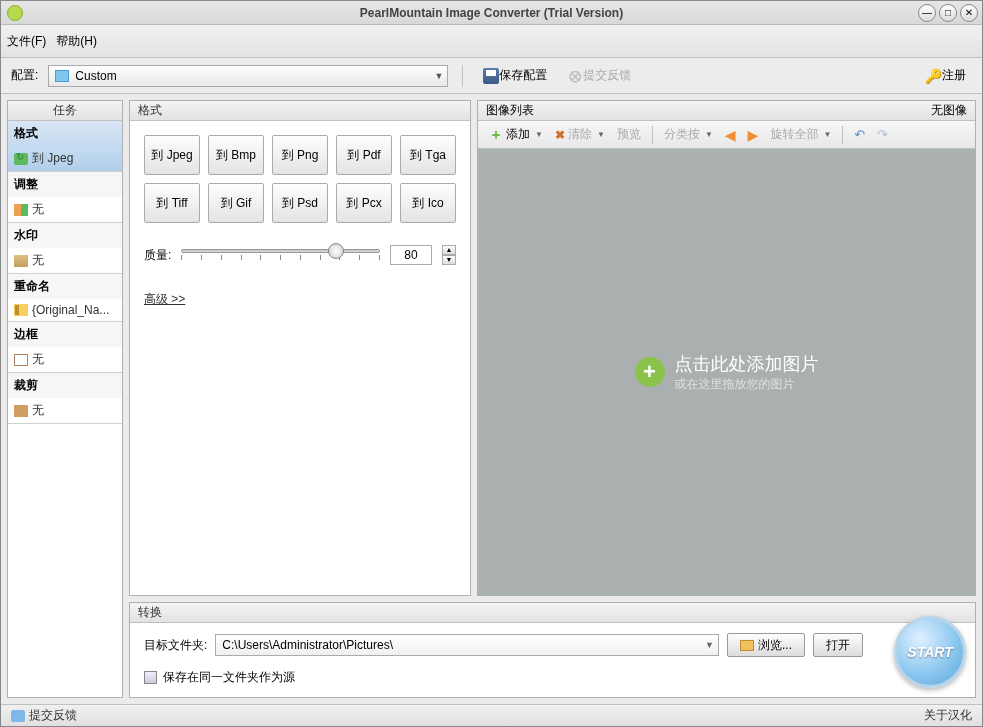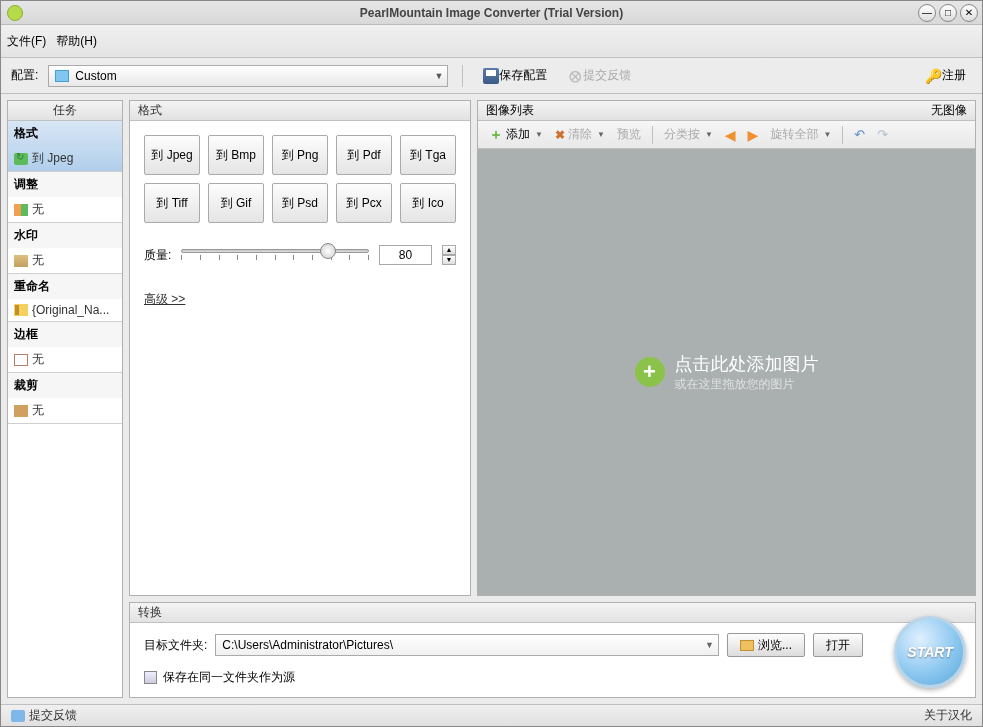--- a/index.html
+++ b/index.html
@@ -48,21 +48,21 @@
 .center-format { flex: 1; border: 1px solid #b0b0b0; background: #fff; display: flex; flex-direction: column; }
 .format-body { padding: 14px; }
 .format-grid { display: grid; grid-template-columns: repeat(5,56px); grid-template-rows: 40px 40px; gap: 8px; margin-bottom: 20px; }
 .fmt-btn { border: 1px solid #aaa; background: linear-gradient(#fdfdfd,#e4e4e4); display: flex; align-items: center; justify-content: center; cursor: pointer; border-radius: 2px; font-size: 12px; }
 .quality-row { display: flex; align-items: center; gap: 10px; margin-bottom: 24px; }
 .slider-wrap { flex: 1; position: relative; height: 24px; }
 .slider-track { position: absolute; top: 6px; left: 0; right: 0; height: 4px; background: linear-gradient(#c0c0c0,#e0e0e0); border: 1px solid #999; border-radius: 2px; }
 .slider-thumb { position: absolute; top: 0; left: 78%; width: 16px; height: 16px; background: radial-gradient(#fff,#ccc); border: 1px solid #888; border-radius: 50%; cursor: pointer; margin-left: -8px; }
 .slider-ticks { position:absolute; top:12px; left:0; right:0; height:6px; display:flex; justify-content:space-between;}
 .slider-ticks i { width:1px; height:5px; background:#888; display:block;}
-.quality-input { width: 53px; height: 20px; border: 1px solid #aaa; text-align: center; }
+.quality-input { width: 42px; height: 20px; border: 1px solid #aaa; text-align: center; }
 .spinner { display:flex; flex-direction:column; }
 .spin-b { width:14px; height:10px; border:1px solid #aaa; background:linear-gradient(#fff,#ddd); font-size:7px; text-align:center; line-height:8px; cursor:pointer;}
 .adv-link { color: #333; text-decoration: underline; cursor: pointer; }
 .convert-body { padding: 10px 14px; }
 .dest-row { display: flex; align-items: center; gap: 8px; margin-bottom: 12px; }
 .dest-input { flex: 1; height: 22px; border: 1px solid #aaa; background: linear-gradient(#fff,#f0f0f0); padding: 0 6px; display:flex; align-items:center; position:relative;}
 .dest-input .dd { position:absolute; right:4px; font-size:9px; color:#666;}
 .btn { height: 24px; padding: 0 12px; border: 1px solid #999; background: linear-gradient(#fdfdfd,#dcdcdc); cursor: pointer; border-radius: 2px; display:flex; align-items:center; gap:4px;}
 .btn .folder { width:14px; height:11px; background:#f0c060; border:1px solid #c09030;}
 .check-row { display:flex; align-items:center; gap:6px; }

